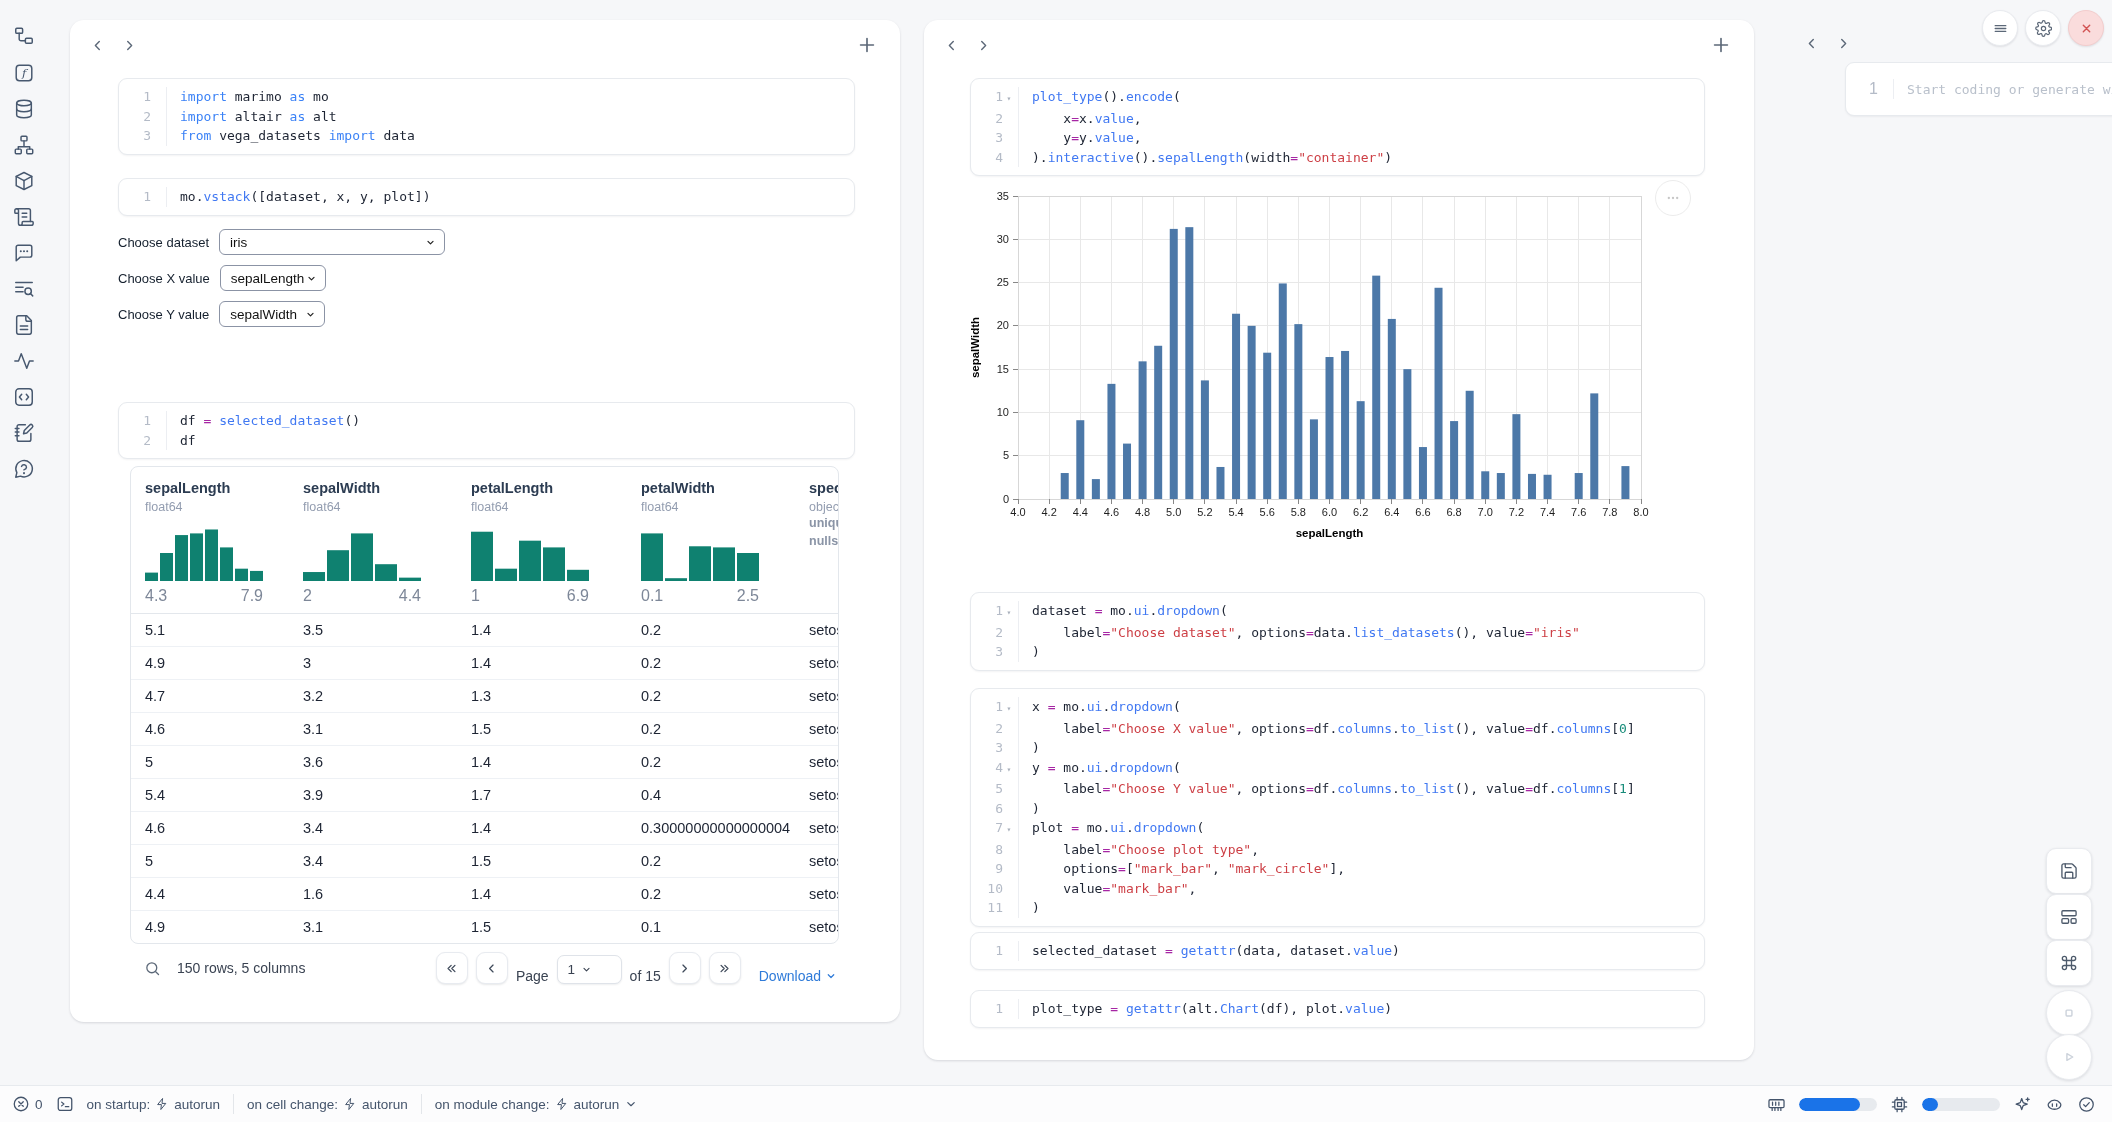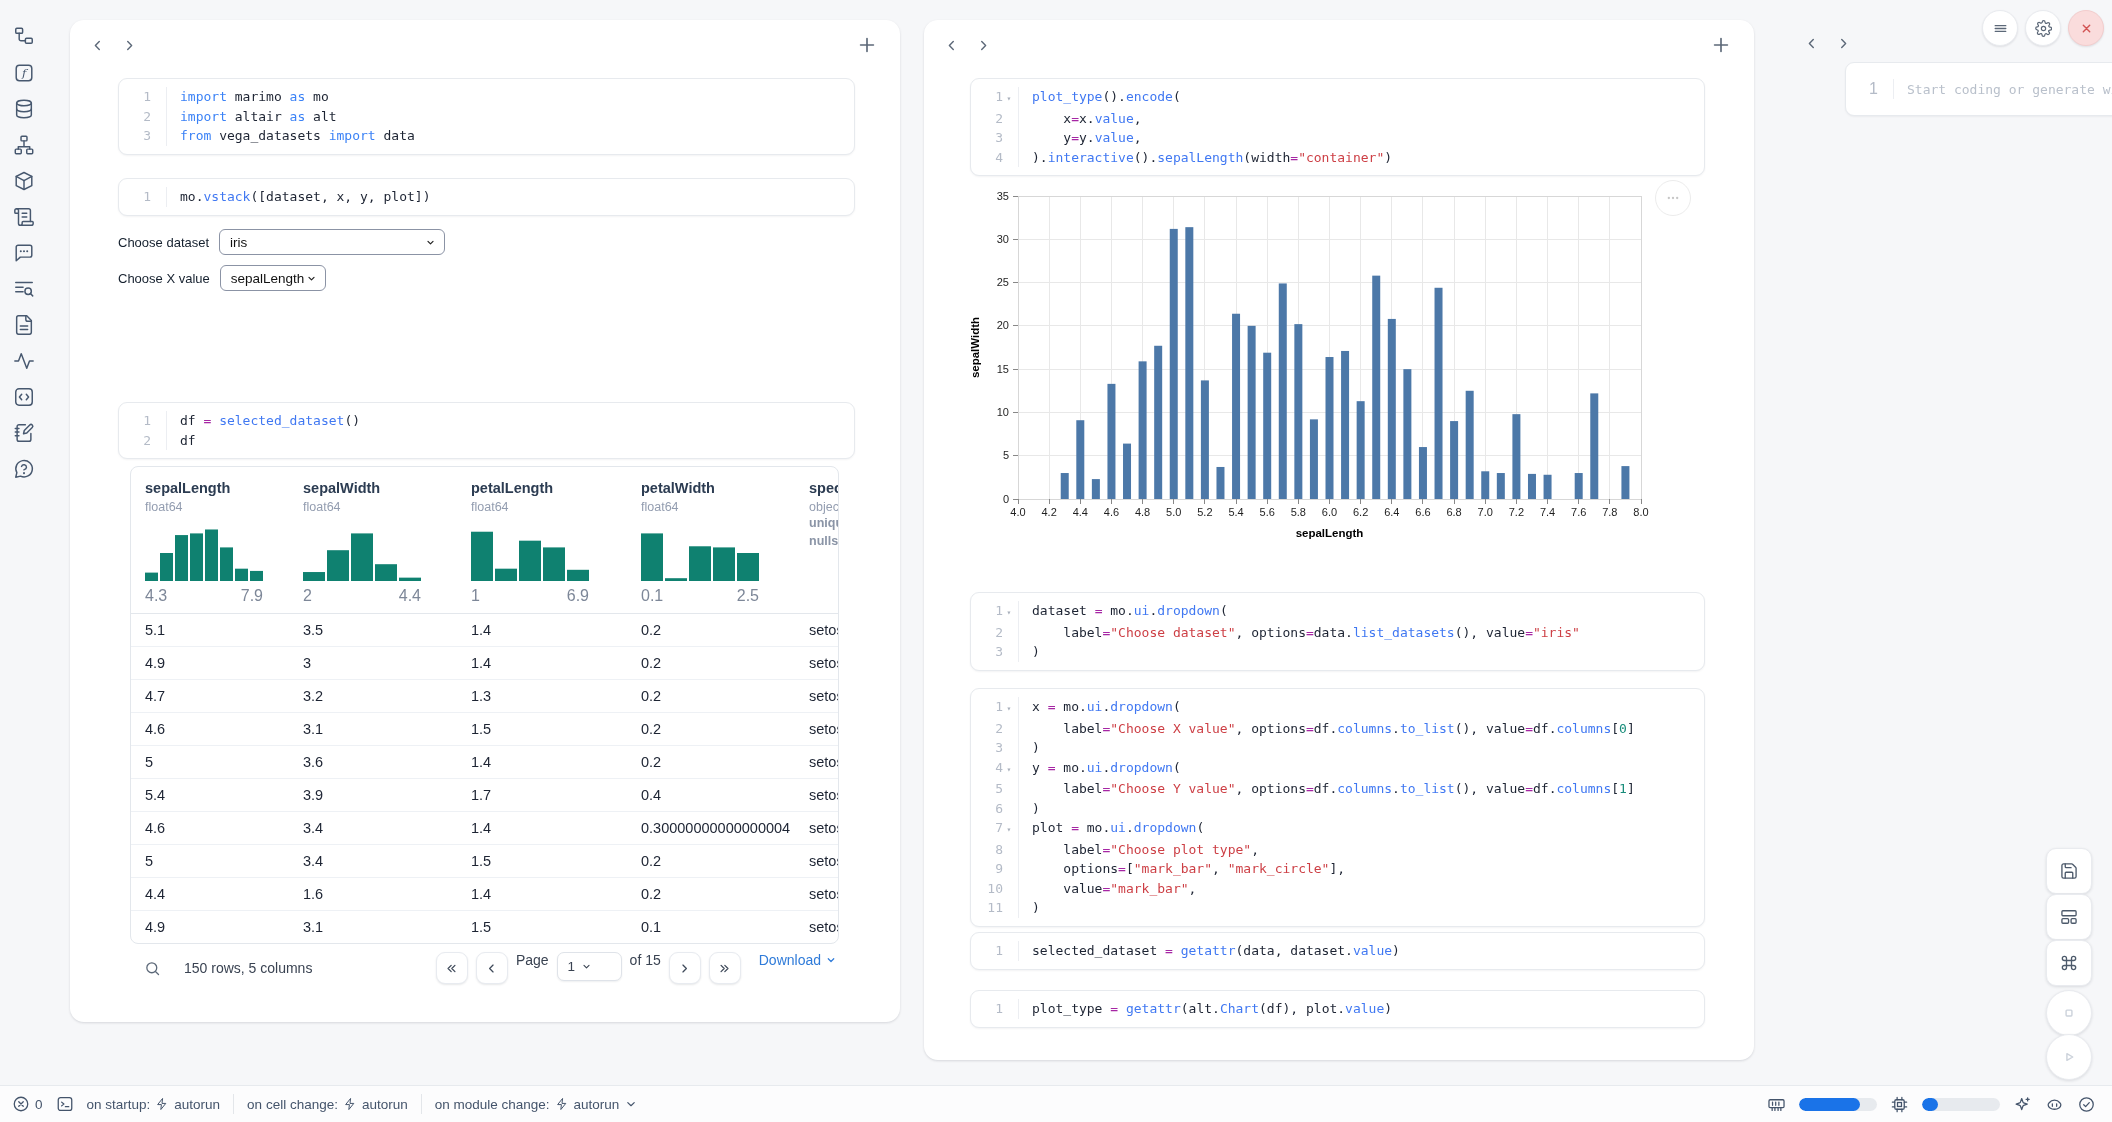--- a/index.html
+++ b/index.html
@@ -54,23 +54,23 @@
   .col-meta{color:#8a94a6;font-size:12.5px;line-height:18px;}
   .col-meta:first-of-type{margin-top:10px;}
   .hist{margin-top:9px;}
   .minmax{width:118px;display:flex;justify-content:space-between;color:#7d8798;font-size:16px;margin-top:6px;font-weight:400;}
   td{padding:8px 0 8px 14px;border-top:1px solid #eef1f5;font-size:14.5px;color:#1d2433;height:15px;white-space:nowrap;}
   tbody tr:first-child td{border-top:none;}
 
   
   .tbl-footer{position:absolute;left:60px;top:932px;width:707px;display:flex;justify-content:space-between;
               align-items:center;font-size:14px;color:#3a4352;}
-  .tbl-summary{display:flex;align-items:center;gap:23px;padding-left:14px;}
+  .tbl-summary{display:flex;align-items:center;gap:16px;padding-left:14px;}
   .tbl-summary svg{width:17px;height:17px;color:#5c6878;}
-  .pager{display:flex;align-items:flex-start;gap:8px;}
+  .pager{display:flex;align-items:flex-end;gap:8px;}
   .pg-btn{width:30px;height:30px;border:1px solid #e8ebf0;border-radius:9px;background:#fff;
           box-shadow:0 1px 2px rgba(18,25,38,.1);display:flex;align-items:center;justify-content:center;
           color:#3f4a5a;cursor:pointer;}
   .pg-btn svg{width:15px;height:15px;}
   .page-select{height:27px;min-width:46px;border:1px solid #dfe3e9;border-radius:7px;background:#fff;
                box-shadow:0 1px 2px rgba(18,25,38,.07);display:inline-flex;align-items:center;gap:6px;
                padding:0 7px 0 10px;font-size:13.5px;cursor:pointer;}
   .page-select svg{width:11px;height:11px;}
   .download{color:#2f7bd9;display:flex;align-items:center;gap:4px;margin-left:10px;cursor:pointer;}
   .download svg{width:12px;height:12px;}
@@ -271,20 +271,29 @@
             <span>iris</span>
             <svg viewBox="0 0 24 24" fill="none" stroke="currentColor" stroke-width="2.6" stroke-linecap="round" stroke-linejoin="round">
               <path d="m6.5 9.5 5.5 5.5 5.5-5.5"></path>
             </svg>
           </span>
         </div>
         <div class="ctrl-row">
           <span class="ctrl-label">Choose X value</span>
           <span class="select sm">
             <span>sepalLength</span>
+            <svg viewBox="0 0 24 24" fill="none" stroke="currentColor" stroke-width="2.6" stroke-linecap="round" stroke-linejoin="round">
+              <path d="m6.5 9.5 5.5 5.5 5.5-5.5"></path>
+            </svg>
+          </span>
+        </div>
+        <div class="ctrl-row">
+          <span class="ctrl-label">Choose Y value</span>
+          <span class="select sm">
+            <span>sepalWidth</span>
             <svg viewBox="0 0 24 24" fill="none" stroke="currentColor" stroke-width="2.6" stroke-linecap="round" stroke-linejoin="round">
               <path d="m6.5 9.5 5.5 5.5 5.5-5.5"></path>
             </svg>
           </span>
         </div>
       </div>
 
     <div class="cell" style="left:48px;top:382px;width:737px">
         <div class="code-line">
           <span class="gutter">

